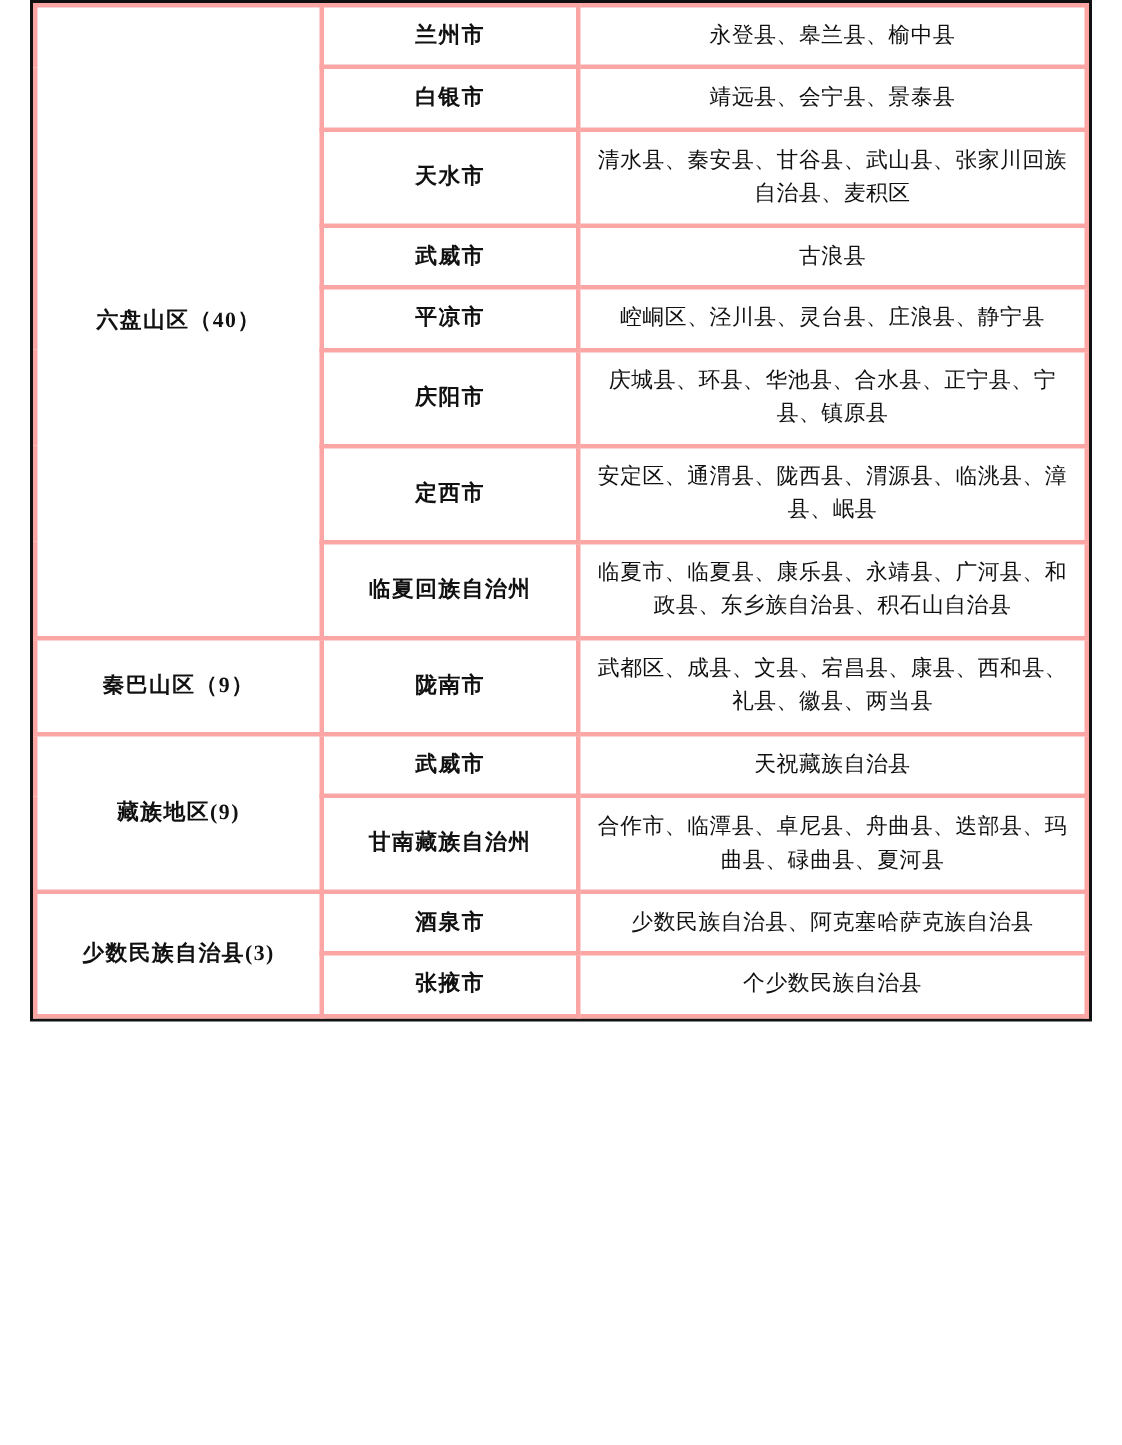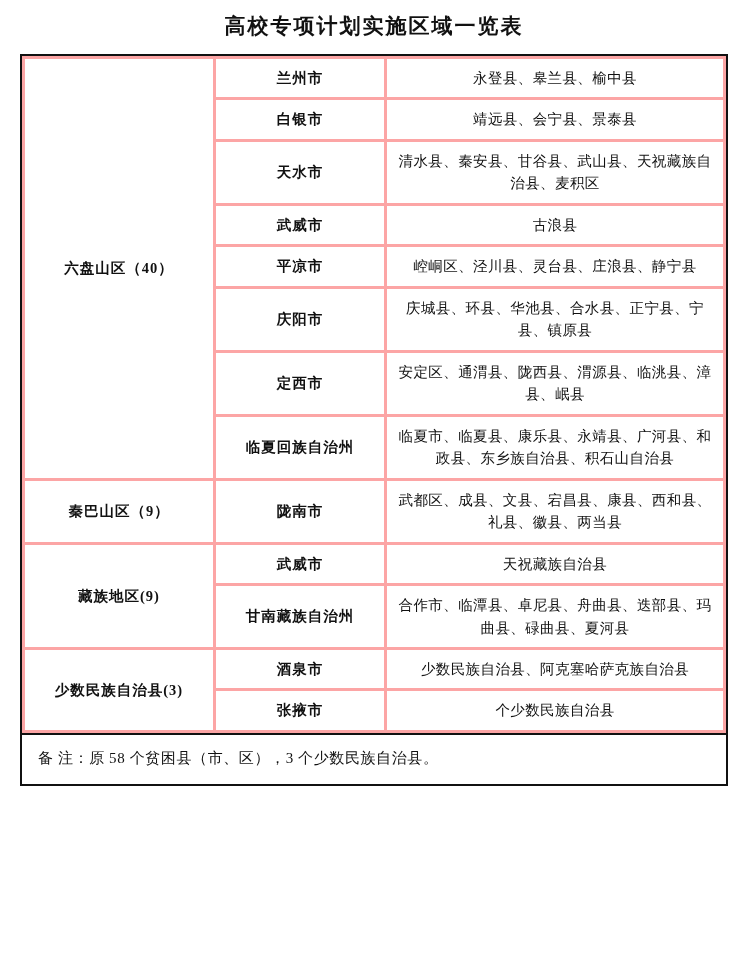--- a/index.html
+++ b/index.html
@@ -75,38 +75,37 @@
     padding: 14px 14px 16px 16px;
     font-size: 15px;
     letter-spacing: 0.6px;
   }
 </style>
 </head>
 <body>
 
 <div class="page">
 
-  <div class="doc-title">高校专项计划实施区域一览表</div>
 
   <div class="table-wrap">
     <table class="main">
       <tbody>
 
         <tr>
           <td class="region" rowspan="8">六盘山区（40）</td>
           <td class="city">兰州市</td>
           <td class="counties">永登县、皋兰县、榆中县</td>
         </tr>
         <tr>
           <td class="city">白银市</td>
           <td class="counties">靖远县、会宁县、景泰县</td>
         </tr>
         <tr>
           <td class="city">天水市</td>
-          <td class="counties">清水县、秦安县、甘谷县、武山县、天祝藏族自治县、麦积区</td>
+          <td class="counties">清水县、秦安县、甘谷县、武山县、张家川回族自治县、麦积区</td>
         </tr>
         <tr>
           <td class="city">武威市</td>
           <td class="counties">古浪县</td>
         </tr>
         <tr>
           <td class="city">平凉市</td>
           <td class="counties">崆峒区、泾川县、灵台县、庄浪县、静宁县</td>
         </tr>
         <tr>
@@ -145,15 +144,14 @@
         </tr>
         <tr>
           <td class="city">张掖市</td>
           <td class="counties">个少数民族自治县</td>
         </tr>
 
       </tbody>
     </table>
   </div>
 
-  <div class="note-block">备 注：原 58 个贫困县（市、区），3 个少数民族自治县。</div>
 
 </div>
 
 </body></html>

